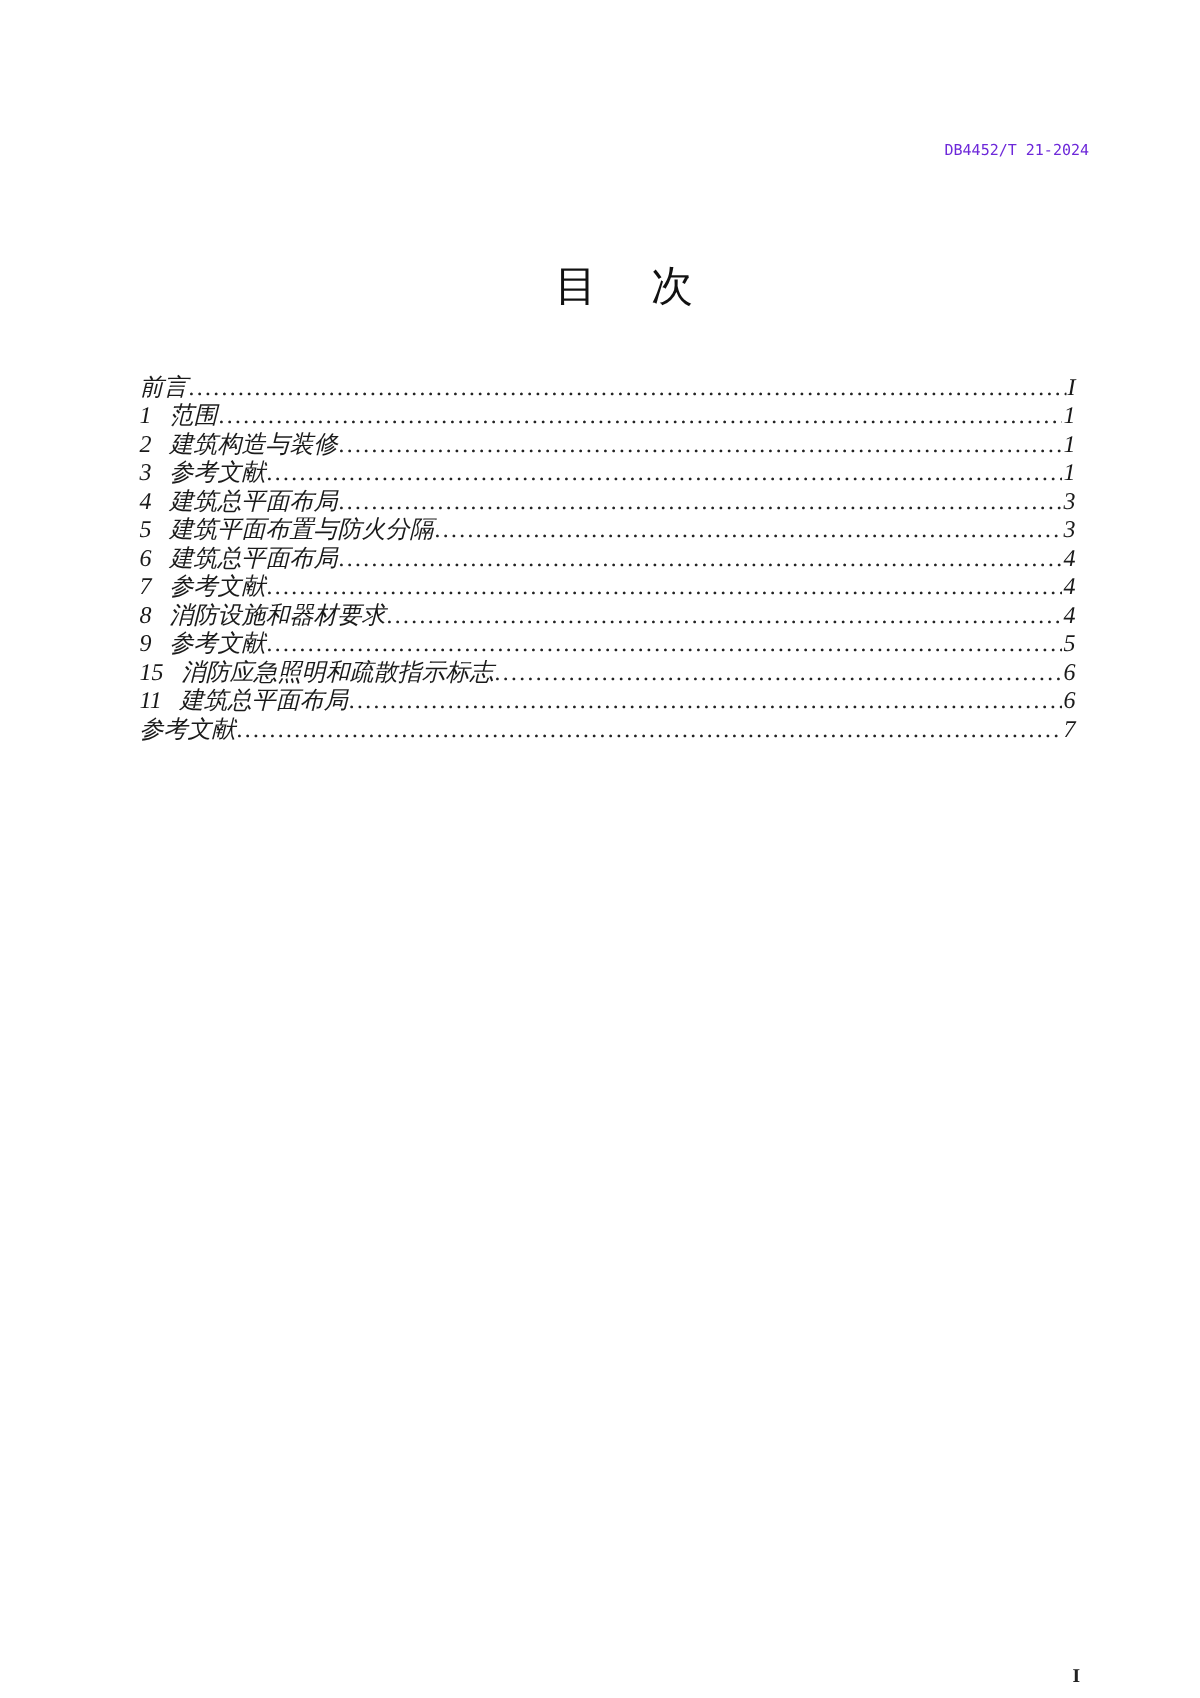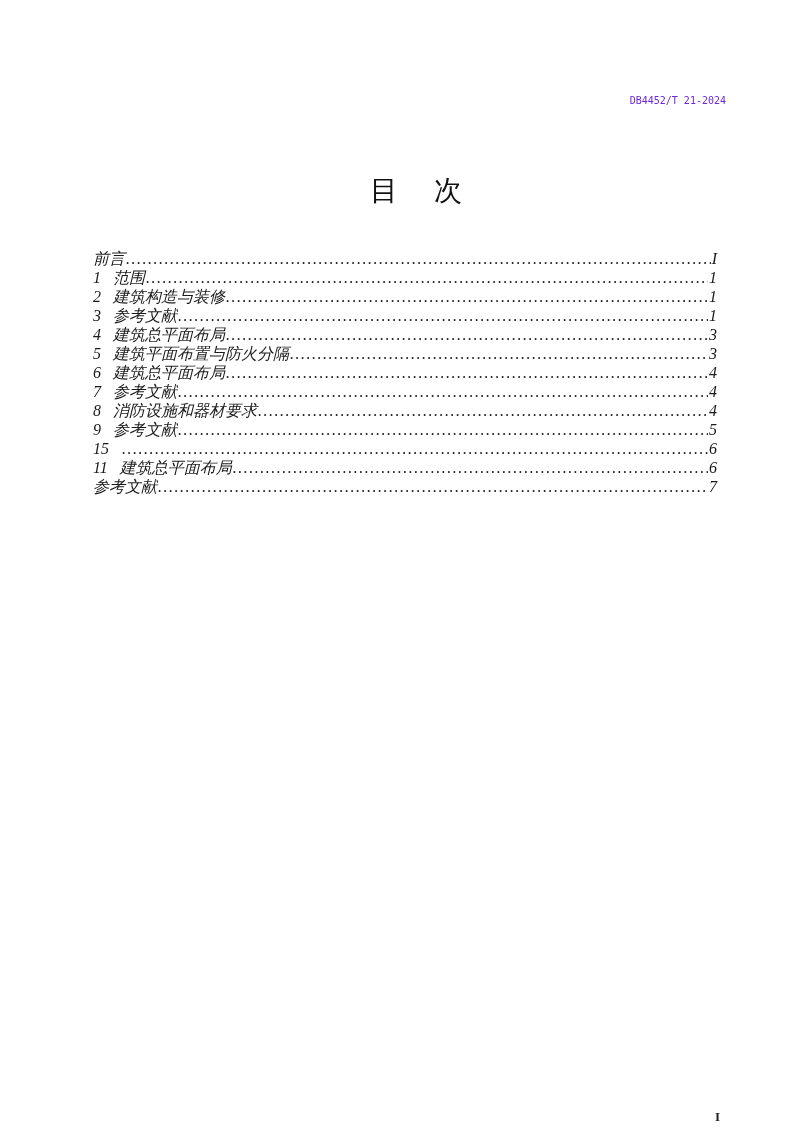--- a/index.html
+++ b/index.html
@@ -142,20 +142,21 @@
 
   <div class="toc-row">
     <span class="toc-num">9</span>
     <span class="toc-title">参考文献</span>
     <span class="toc-dots">............................................................................................................................................................................................................................................................................................................</span>
     <span class="toc-page">5</span>
   </div>
 
   <div class="toc-row">
     <span class="toc-num">15</span>
+    <span class="toc-title">消防应急照明和疏散指示标志</span>
     <span class="toc-dots">............................................................................................................................................................................................................................................................................................................</span>
     <span class="toc-page">6</span>
   </div>
 
   <div class="toc-row">
     <span class="toc-num">11</span>
     <span class="toc-title">建筑总平面布局</span>
     <span class="toc-dots">............................................................................................................................................................................................................................................................................................................</span>
     <span class="toc-page">6</span>
   </div>

